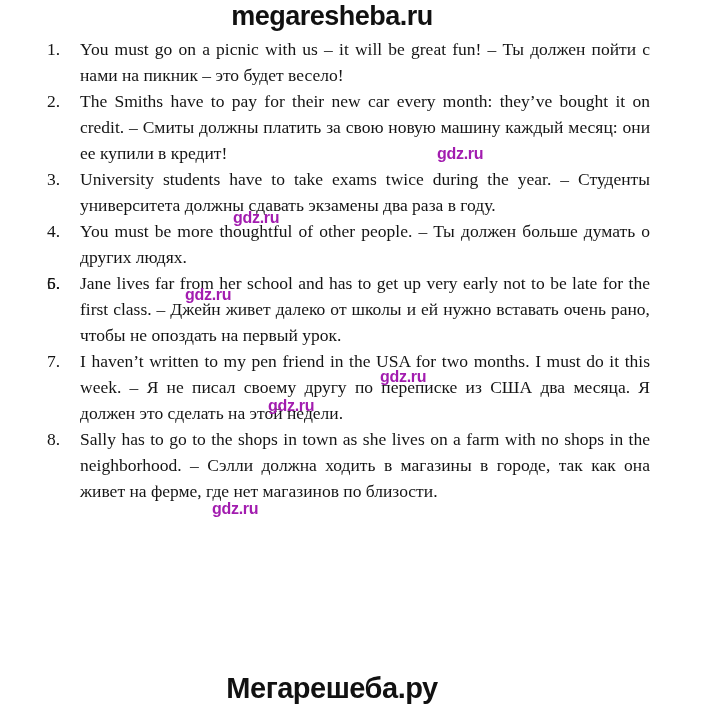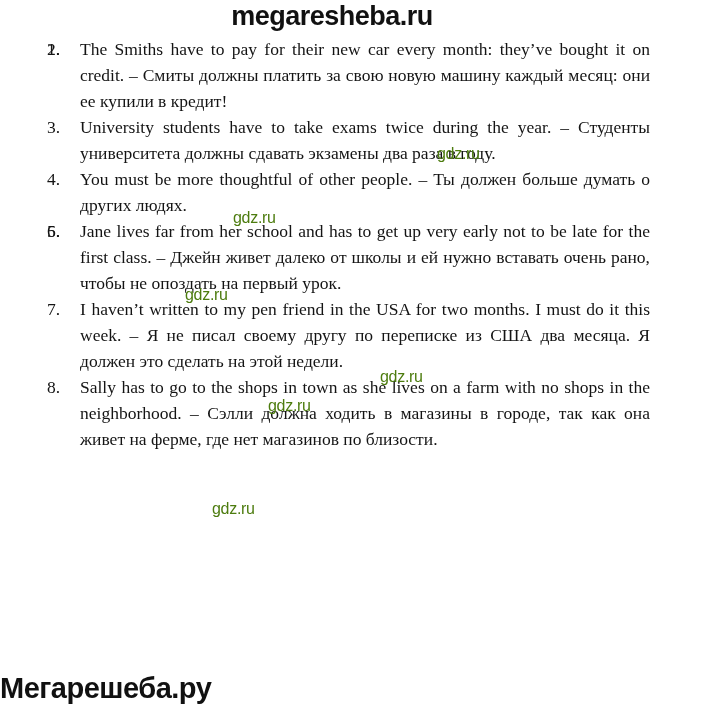--- a/index.html
+++ b/index.html
@@ -49,36 +49,37 @@
   }
   .item .num {
     position: absolute;
     left: 47px; top: 0;
     width: 30px;
     text-align: left;
   }
   .wm {
     position: absolute;
     font-family: "Liberation Sans", sans-serif;
-    font-weight: 400;
+    font-weight: 700;
     font-size: 16px;
     line-height: 16px;
     letter-spacing: -0.3px;
-    color: #4d7c0f;
+    color: #a21caf;
     white-space: nowrap;
   }
   .wm-1 { left: 437px; top: 146px; }
   .wm-2 { left: 233px; top: 210px; }
   .wm-3 { left: 185px; top: 287px; }
   .wm-4 { left: 380px; top: 369px; }
   .wm-5 { left: 268px; top: 398px; }
   .wm-6 { left: 212px; top: 501px; }
   .footer {
     position: absolute;
     left: 0; right: 0; top: 672px;
+    text-align: center;
     font-family: "Liberation Sans", sans-serif;
     font-weight: 700;
     font-size: 29px;
     line-height: 32px;
     letter-spacing: -0.5px;
     color: #111111;
   }
 </style>
 </head>
 <body>
@@ -86,20 +87,21 @@
 <div class="page">
 
   <div class="site-title">megaresheba.ru</div>
 
 
 
   <div class="list">
 
     <div class="item">
       <span class="num">1.</span>
+      <span class="txt">You must go on a picnic with us – it will be great fun! – Ты должен пойти с нами на пикник – это будет весело!</span>
     </div>
 
     <div class="item">
       <span class="num">2.</span>
       <span class="txt">The Smiths have to pay for their new car every month: they’ve bought it on credit. – Смиты должны платить за свою новую машину каждый месяц: они ее купили в кредит!</span>
     </div>
 
     <div class="item">
       <span class="num">3.</span>
       <span class="txt">University students have to take exams twice during the year. – Студенты университета должны сдавать экзамены два раза в году.</span>

